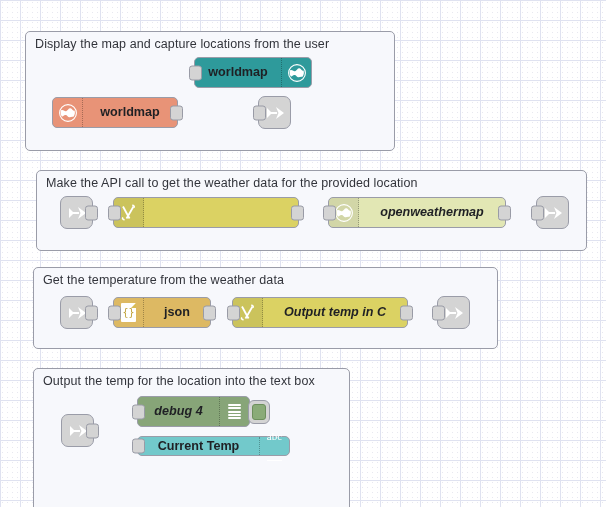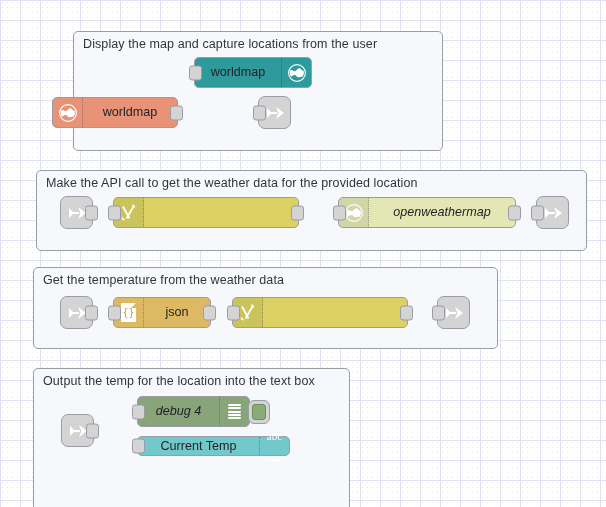--- a/index.html
+++ b/index.html
@@ -46,20 +46,21 @@
     overflow: visible;
   }
   .node .label {
     flex: 1;
     font-size: 12.6px;
     color: #1f2024;
     text-align: center;
     white-space: nowrap;
     padding: 0 6px;
     line-height: 1;
+    font-weight: bold;
   }
   .node .label.italic { font-style: italic; }
   .icon-cell {
     width: 29px;
     height: 100%;
     display: flex;
     align-items: center;
     justify-content: center;
     flex: 0 0 29px;
     position: relative;
@@ -159,21 +160,21 @@
     <path d="M 512,212 L 536,212"></path>
 
     <path d="M 93,312 L 113,312"></path>
     <path d="M 211,312 L 232,312"></path>
     <path d="M 408,312 L 437,312"></path>
 
     <path d="M 94,430 C 116,430 118,411 137,411"></path>
     <path d="M 94,430 C 116,430 118,451 137,451"></path>
   </svg>
 
-  <div class="group-box" style="left:25px; top:31px; width:370px; height:120px;margin-left:48px;">
+  <div class="group-box" style="left:25px; top:31px; width:370px; height:120px;">
     <div class="group-label">Display the map and capture locations from the user</div>
   </div>
 
   <div class="node" style="left:194px; top:57px; width:118px; height:31px; background:#2e9a9b;">
     <div class="port in"></div>
     <div class="label">worldmap</div>
     <div class="icon-cell right globe">
       <svg width="20" height="20" viewBox="0 0 20 20">
         <circle cx="10" cy="10" r="8.4" fill="none" stroke="#ffffff" stroke-width="1.1"></circle>
         <path d="M3,7.5 C5,6 6.5,9 8.5,8 C10,7.2 10.5,4.8 12.5,5.2 C14.5,5.6 14,8 16.5,7.6
@@ -228,21 +229,21 @@
       <svg width="19" height="19" viewBox="0 0 19 19">
         <path d="M4,3.5 L10.5,15.5" stroke="#ffffff" stroke-width="1.8" fill="none"></path>
         <path d="M14.5,3.5 L7.5,15.5" stroke="#ffffff" stroke-width="1.8" fill="none"></path>
         <path d="M13.2,2.2 C15.2,2.2 15.6,3.6 15.0,4.6" stroke="#ffffff" stroke-width="1.5" fill="none"></path>
         <path d="M5.6,16.8 C3.6,16.8 3.2,15.4 3.8,14.4" stroke="#ffffff" stroke-width="1.5" fill="none"></path>
       </svg>
     </div>
     <div class="port out"></div>
   </div>
 
-  <div class="node" style="left:338px; top:197px; width:178px; height:31px; background:#e2e7b4;">
+  <div class="node" style="left:328px; top:197px; width:178px; height:31px; background:#e2e7b4;">
     <div class="port in"></div>
     <div class="icon-cell left shade-left globe">
       <svg width="20" height="20" viewBox="0 0 20 20">
         <circle cx="10" cy="10" r="8.4" fill="none" stroke="#ffffff" stroke-width="1.1"></circle>
         <path d="M3,7.5 C5,6 6.5,9 8.5,8 C10,7.2 10.5,4.8 12.5,5.2 C14.5,5.6 14,8 16.5,7.6
                  C17.3,9.6 17,12.2 15.2,14 C13.6,13.2 12.8,14.6 11,14.2 C9.4,13.8 9.2,11.6 7.2,12
                  C5.6,12.3 5,14 3.6,13.2 C2.6,11.6 2.4,9.2 3,7.5 Z" fill="#ffffff"></path>
       </svg>
     </div>
     <div class="label italic">openweathermap</div>
@@ -287,20 +288,21 @@
   <div class="node" style="left:232px; top:297px; width:176px; height:31px; background:#dbd263;">
     <div class="port in"></div>
     <div class="icon-cell left shade-left fn">
       <svg width="19" height="19" viewBox="0 0 19 19">
         <path d="M4,3.5 L10.5,15.5" stroke="#ffffff" stroke-width="1.8" fill="none"></path>
         <path d="M14.5,3.5 L7.5,15.5" stroke="#ffffff" stroke-width="1.8" fill="none"></path>
         <path d="M13.2,2.2 C15.2,2.2 15.6,3.6 15.0,4.6" stroke="#ffffff" stroke-width="1.5" fill="none"></path>
         <path d="M5.6,16.8 C3.6,16.8 3.2,15.4 3.8,14.4" stroke="#ffffff" stroke-width="1.5" fill="none"></path>
       </svg>
     </div>
+    <div class="label italic">Output temp in C</div>
     <div class="port out"></div>
   </div>
 
   <div class="link-node" style="left:437px; top:296px;">
     <div class="port in"></div>
     <span class="linkicon">
       <svg width="22" height="20" viewBox="0 0 22 20">
         <path d="M3,5 L3,15 L8,10 Z" fill="#ffffff"></path>
         <path d="M6.5,10 L13,10" stroke="#ffffff" stroke-width="2"></path>
         <path d="M12,4 L20,10 L12,16 L14.5,10 Z" fill="#ffffff"></path>

